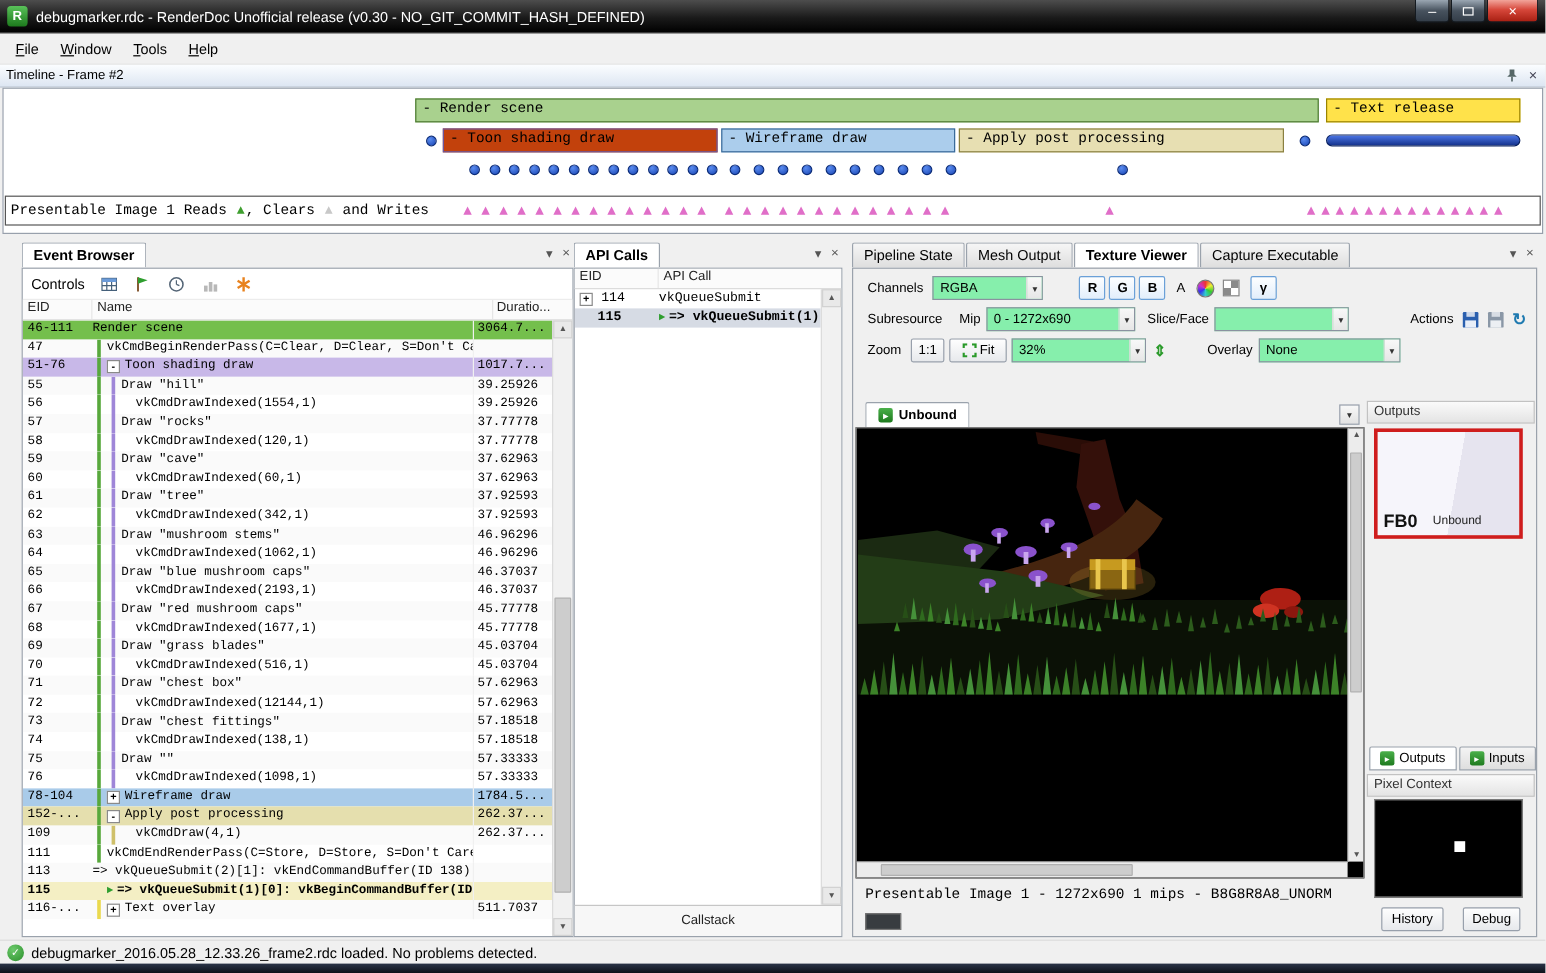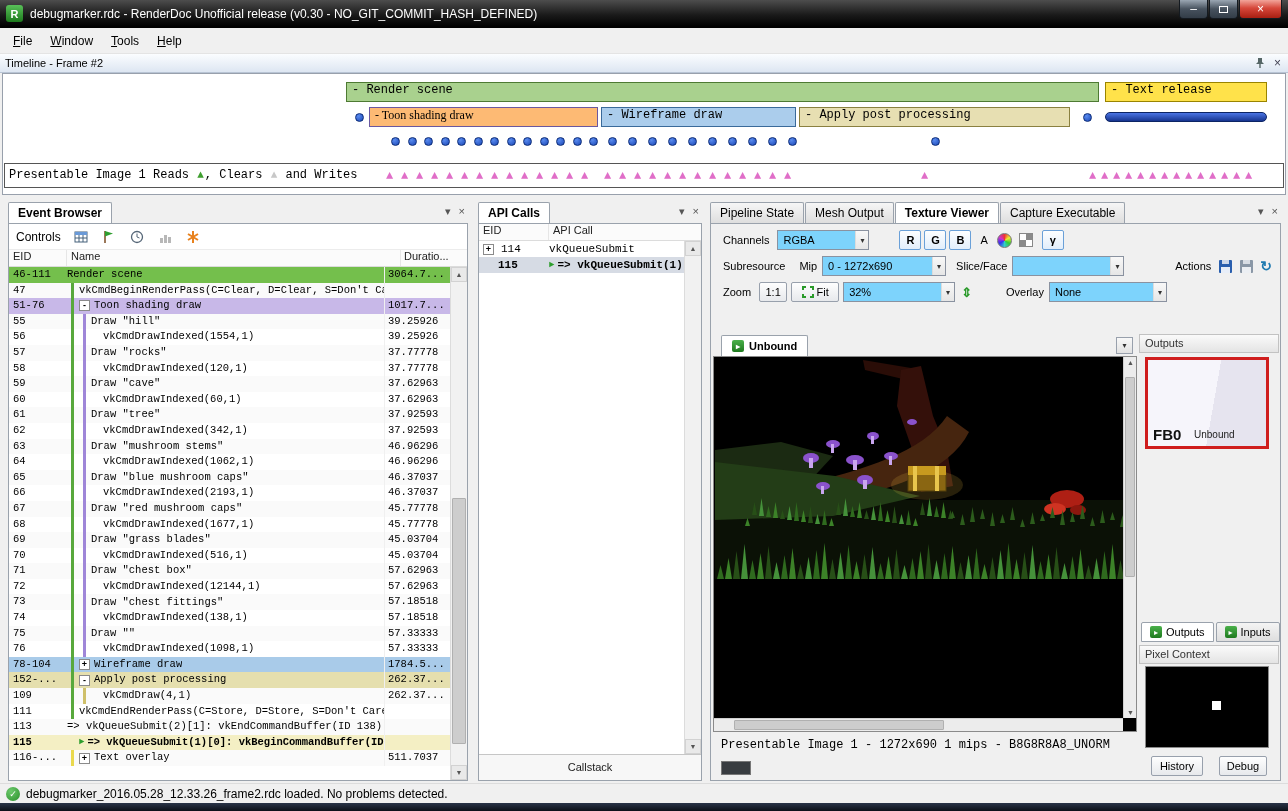--- a/index.html
+++ b/index.html
@@ -25,21 +25,21 @@
 #tl-row2{top:33px;}
 .tl-bar{position:absolute;top:0;height:20px;line-height:18px;border:1px solid;font:12px "Liberation Mono",monospace;padding-left:5px;white-space:nowrap;overflow:hidden;}
 .tl-dot{position:absolute;width:9px;height:9px;border-radius:50%;background:radial-gradient(circle at 35% 30%,#5a8cf0,#1a46b4);border:1px solid #0c2c78;}
 .tl-line{position:absolute;top:5px;height:10px;border-radius:5px;background:linear-gradient(#4a74e4,#16348e);border:1px solid #0c2464;}
 #tl-dots{position:absolute;left:12px;right:4px;top:62px;height:12px;}
 #tl-footer{position:absolute;left:1px;right:1px;top:89px;height:25px;border:1px solid #555;font:12px "Liberation Mono",monospace;line-height:22px;padding-left:4px;white-space:nowrap;}
 .lead-tri{font-size:11px;margin:0 1px;}
 .tri-a{position:absolute;top:1px;font-size:12px;line-height:22px;}
 
 .panel{position:absolute;top:202px;height:579px;}
-#eb-panel{left:8px;width:460px;}
+#eb-panel{left:18px;width:460px;}
 #api-panel{left:478px;width:224px;}
 #right-panel{left:710px;width:571px;}
 .tabbar{position:relative;height:21px;white-space:nowrap;}
 .tab{display:inline-block;height:21px;line-height:20px;padding:0 9px;margin-right:1px;border:1px solid #9aa2ac;border-bottom:none;border-radius:2px 2px 0 0;background:linear-gradient(#f6f6f6,#dedede);font-size:12px;vertical-align:bottom;}
 .tab.active{background:#fff;font-weight:bold;}
 .panel-ctl{position:absolute;right:3px;top:3px;color:#555;font-size:11px;display:flex;gap:8px;}
 .panel-body{position:absolute;left:0;right:0;top:21px;bottom:0;background:#fff;border:1px solid #9aa2ac;}
 
 #eb-toolbar{height:26px;display:flex;align-items:center;gap:12px;padding:0 7px;border-bottom:1px solid #ececec;}
 #eb-header,#api-header{height:17px;display:flex;font-size:11px;color:#222;border-bottom:1px solid #dcdcdc;background:#fbfbfb;}
@@ -70,21 +70,21 @@
 .api-row.sel{background:#d6dbe4;}
 .a-eid{width:70px;display:flex;align-items:center;padding-left:4px;flex:none;gap:3px;}
 .a-call{flex:1;display:flex;align-items:center;overflow:hidden;}
 .api-scroll{position:absolute;right:0;top:17px;bottom:26px;width:17px;background:#f1f1f1;border-left:1px solid #dcdcdc;}
 #callstack{position:absolute;left:0;right:0;bottom:0;height:26px;border-top:1px solid #c6c6c6;background:#f7f7f7;text-align:center;line-height:25px;font-size:11px;color:#222;}
 
 #tv-body{background:#f0f0f0;}
 .tv-row{position:absolute;left:0;right:0;height:24px;display:flex;align-items:center;font-size:11px;}
 #tv-r1{top:4px;} #tv-r2{top:30px;} #tv-r3{top:56px;} #tv-r4{top:82px;}
 .lbl{margin-left:12px;flex:none;}
-.dd{height:20px;border:1px solid #8a92a0;background:#7dd3fc;display:inline-flex;align-items:center;padding-left:5px;font-size:11px;flex:none;gap:34px;}
+.dd{height:20px;border:1px solid #8a92a0;background:#86efac;display:inline-flex;align-items:center;padding-left:5px;font-size:11px;flex:none;gap:34px;}
 .dd .arr{margin-left:auto;font-size:8px;color:#333;padding:0 4px;border-left:1px solid #dcdcdc;height:100%;display:flex;align-items:center;background:linear-gradient(#f8f8f8,#e6e6e6);}
 .btn{height:20px;border:1px solid #98a0ac;background:linear-gradient(#fefefe,#e7e9ec);border-radius:2px;display:inline-flex;align-items:center;justify-content:center;font-size:11px;flex:none;gap:3px;}
 .btn.tgl{border-color:#6aa0d8;background:linear-gradient(#fdfeff,#e2eefb);font-weight:bold;}
 .iconbtn{display:inline-flex;align-items:center;justify-content:center;flex:none;}
 .wheel{width:15px;height:15px;border-radius:50%;background:conic-gradient(#e33,#ee3,#3c3,#3cc,#33e,#c3c,#e33);border:1px solid #777;}
 .checker{width:14px;height:14px;border:1px solid #888;background:conic-gradient(#8a8a8a 0 25%,#fff 0 50%,#8a8a8a 0 75%,#fff 0);}
 .range-track{height:12px;background:linear-gradient(90deg,#141414,#3c3c3c);border:1px solid #4a4a4a;position:relative;flex:none;}
 .range-thumb{position:absolute;top:-1px;width:8px;height:12px;background:#fff;border:1px solid #888;}
 #tex-tabbar{position:absolute;left:2px;top:110px;width:424px;height:22px;}
 .tex-tab{position:absolute;left:8px;bottom:0;height:21px;padding:0 10px;border:1px solid #9aa2ac;border-bottom:none;border-radius:2px 2px 0 0;background:#fff;font-weight:bold;font-size:11px;display:flex;align-items:center;gap:5px;}
@@ -150,21 +150,21 @@
     <span>×</span>
   </span>
 </div>
 <div id="tl-body">
   <div id="tl-row1">
       <div class="tl-bar" style="left: 331px; width: 753px; background: rgb(169, 209, 142); border-color: rgb(78, 122, 51);">- Render scene</div>
       <div class="tl-bar" style="left: 1090px; width: 162px; background: rgb(255, 226, 74); border-color: rgb(154, 132, 0);">- Text release</div>
     </div>
   <div id="tl-row2">
       <span class="tl-dot" style="left: 340px; top: 6px;"></span>
-      <div class="tl-bar" style="left: 354px; width: 229px; background: #fdba74; border-color: rgb(106, 88, 160); font-family: Liberation Serif, serif;">- Toon shading draw</div>
+      <div class="tl-bar" style="left: 354px; width: 229px; background: #c2410c; border-color: rgb(106, 88, 160);">- Toon shading draw</div>
       <div class="tl-bar" style="left: 586px; width: 195px; background: rgb(171, 205, 236); border-color: rgb(58, 106, 154);">- Wireframe draw</div>
       <div class="tl-bar" style="left: 784px; width: 271px; background: rgb(231, 223, 178); border-color: rgb(138, 128, 64);">- Apply post processing</div>
       <span class="tl-dot" style="left: 1068px; top: 6px;"></span>
       <div class="tl-line" style="left: 1090px; width: 162px;"></div>
     </div>
   <div id="tl-dots">
       <span class="tl-dot" style="left: 376px; top: 1px;"></span>
       <span class="tl-dot" style="left: 392.5px; top: 1px;"></span>
       <span class="tl-dot" style="left: 409px; top: 1px;"></span>
       <span class="tl-dot" style="left: 425.5px; top: 1px;"></span>

